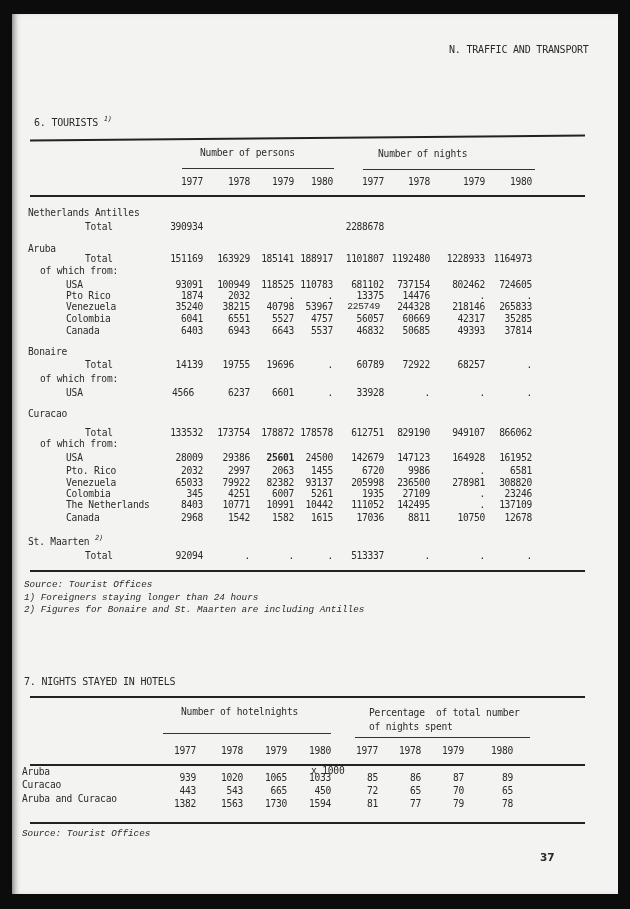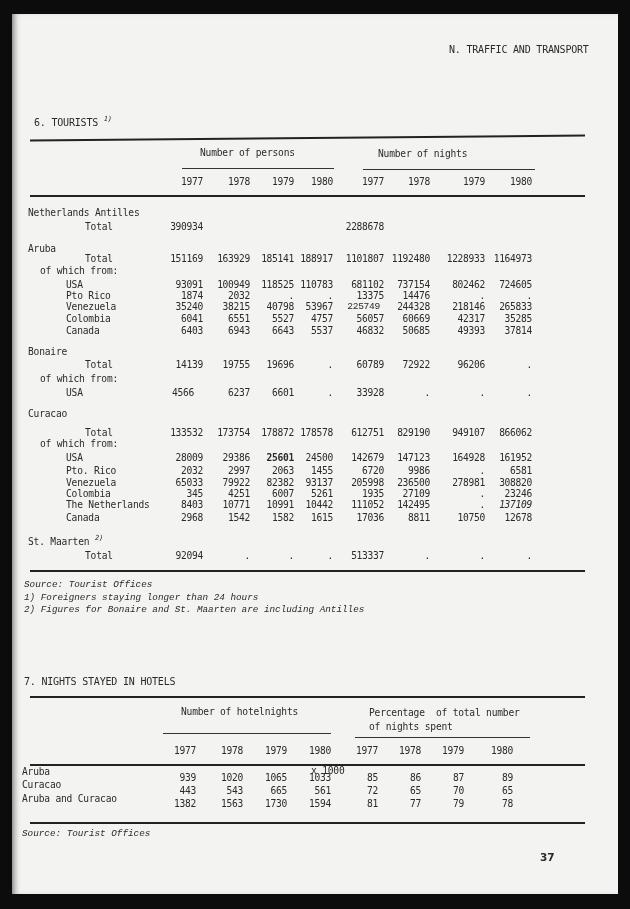--- a/index.html
+++ b/index.html
@@ -133,21 +133,21 @@
     </div>
     <div class="abs t" style="left: 28px; top: 346px;"><span>Bonaire</span></div>
     <div>
       <div class="abs t" style="left: 85px; top: 359px;">Total</div>
       <div class="num" style="left: 143px; width: 60px; top: 359px;">14139</div>
       <div class="num" style="left: 190px; width: 60px; top: 359px;">19755</div>
       <div class="num" style="left: 234px; width: 60px; top: 359px;">19696</div>
       <div class="num" style="left: 273px; width: 60px; top: 359px;">.</div>
       <div class="num" style="left: 324px; width: 60px; top: 359px;">60789</div>
       <div class="num" style="left: 370px; width: 60px; top: 359px;">72922</div>
-      <div class="num" style="left: 425px; width: 60px; top: 359px;">96206</div>
+      <div class="num" style="left: 425px; width: 60px; top: 359px;">68257</div>
       <div class="num" style="left: 472px; width: 60px; top: 359px;">.</div>
     </div>
     <div>
       <div class="abs t" style="left: 40px; top: 373px;">of which from:</div>
       <div class="num" style="left: 143px; width: 60px; top: 373px;"></div>
       <div class="num" style="left: 190px; width: 60px; top: 373px;"></div>
       <div class="num" style="left: 234px; width: 60px; top: 373px;"></div>
       <div class="num" style="left: 273px; width: 60px; top: 373px;"></div>
       <div class="num" style="left: 324px; width: 60px; top: 373px;"></div>
       <div class="num" style="left: 370px; width: 60px; top: 373px;"></div>
@@ -234,21 +234,21 @@
     </div>
     <div>
       <div class="abs t" style="left: 66px; top: 499px;">The Netherlands</div>
       <div class="num" style="left: 143px; width: 60px; top: 499px;">8403</div>
       <div class="num" style="left: 190px; width: 60px; top: 499px;">10771</div>
       <div class="num" style="left: 234px; width: 60px; top: 499px;">10991</div>
       <div class="num" style="left: 273px; width: 60px; top: 499px;">10442</div>
       <div class="num" style="left: 324px; width: 60px; top: 499px;">111052</div>
       <div class="num" style="left: 370px; width: 60px; top: 499px;">142495</div>
       <div class="num" style="left: 425px; width: 60px; top: 499px;">.</div>
-      <div class="num" style="left: 472px; width: 60px; top: 499px; font-style: italic;">137109</div>
+      <div class="num" style="left: 472px; width: 60px; top: 499px;">137109</div>
     </div>
     <div>
       <div class="abs t" style="left: 66px; top: 512px;">Canada</div>
       <div class="num" style="left: 143px; width: 60px; top: 512px;">2968</div>
       <div class="num" style="left: 190px; width: 60px; top: 512px;">1542</div>
       <div class="num" style="left: 234px; width: 60px; top: 512px;">1582</div>
       <div class="num" style="left: 273px; width: 60px; top: 512px;">1615</div>
       <div class="num" style="left: 324px; width: 60px; top: 512px;">17036</div>
       <div class="num" style="left: 370px; width: 60px; top: 512px;">8811</div>
       <div class="num" style="left: 425px; width: 60px; top: 512px;">10750</div>
@@ -301,21 +301,21 @@
       <div class="num" style="left: 318px; width: 60px; top: 772px;">85</div>
       <div class="num" style="left: 361px; width: 60px; top: 772px;">86</div>
       <div class="num" style="left: 404px; width: 60px; top: 772px;">87</div>
       <div class="num" style="left: 453px; width: 60px; top: 772px;">89</div>
     </div>
     <div>
       <div class="abs t" style="left: 22px; top: 779px;">Curacao</div>
       <div class="num" style="left: 136px; width: 60px; top: 785px;">443</div>
       <div class="num" style="left: 183px; width: 60px; top: 785px;">543</div>
       <div class="num" style="left: 227px; width: 60px; top: 785px;">665</div>
-      <div class="num" style="left: 271px; width: 60px; top: 785px;">561</div>
+      <div class="num" style="left: 271px; width: 60px; top: 785px;">450</div>
       <div class="num" style="left: 318px; width: 60px; top: 785px;">72</div>
       <div class="num" style="left: 361px; width: 60px; top: 785px;">65</div>
       <div class="num" style="left: 404px; width: 60px; top: 785px;">70</div>
       <div class="num" style="left: 453px; width: 60px; top: 785px;">65</div>
     </div>
     <div>
       <div class="abs t" style="left: 22px; top: 793px;">Aruba and Curacao</div>
       <div class="num" style="left: 136px; width: 60px; top: 798px;">1382</div>
       <div class="num" style="left: 183px; width: 60px; top: 798px;">1563</div>
       <div class="num" style="left: 227px; width: 60px; top: 798px;">1730</div>

